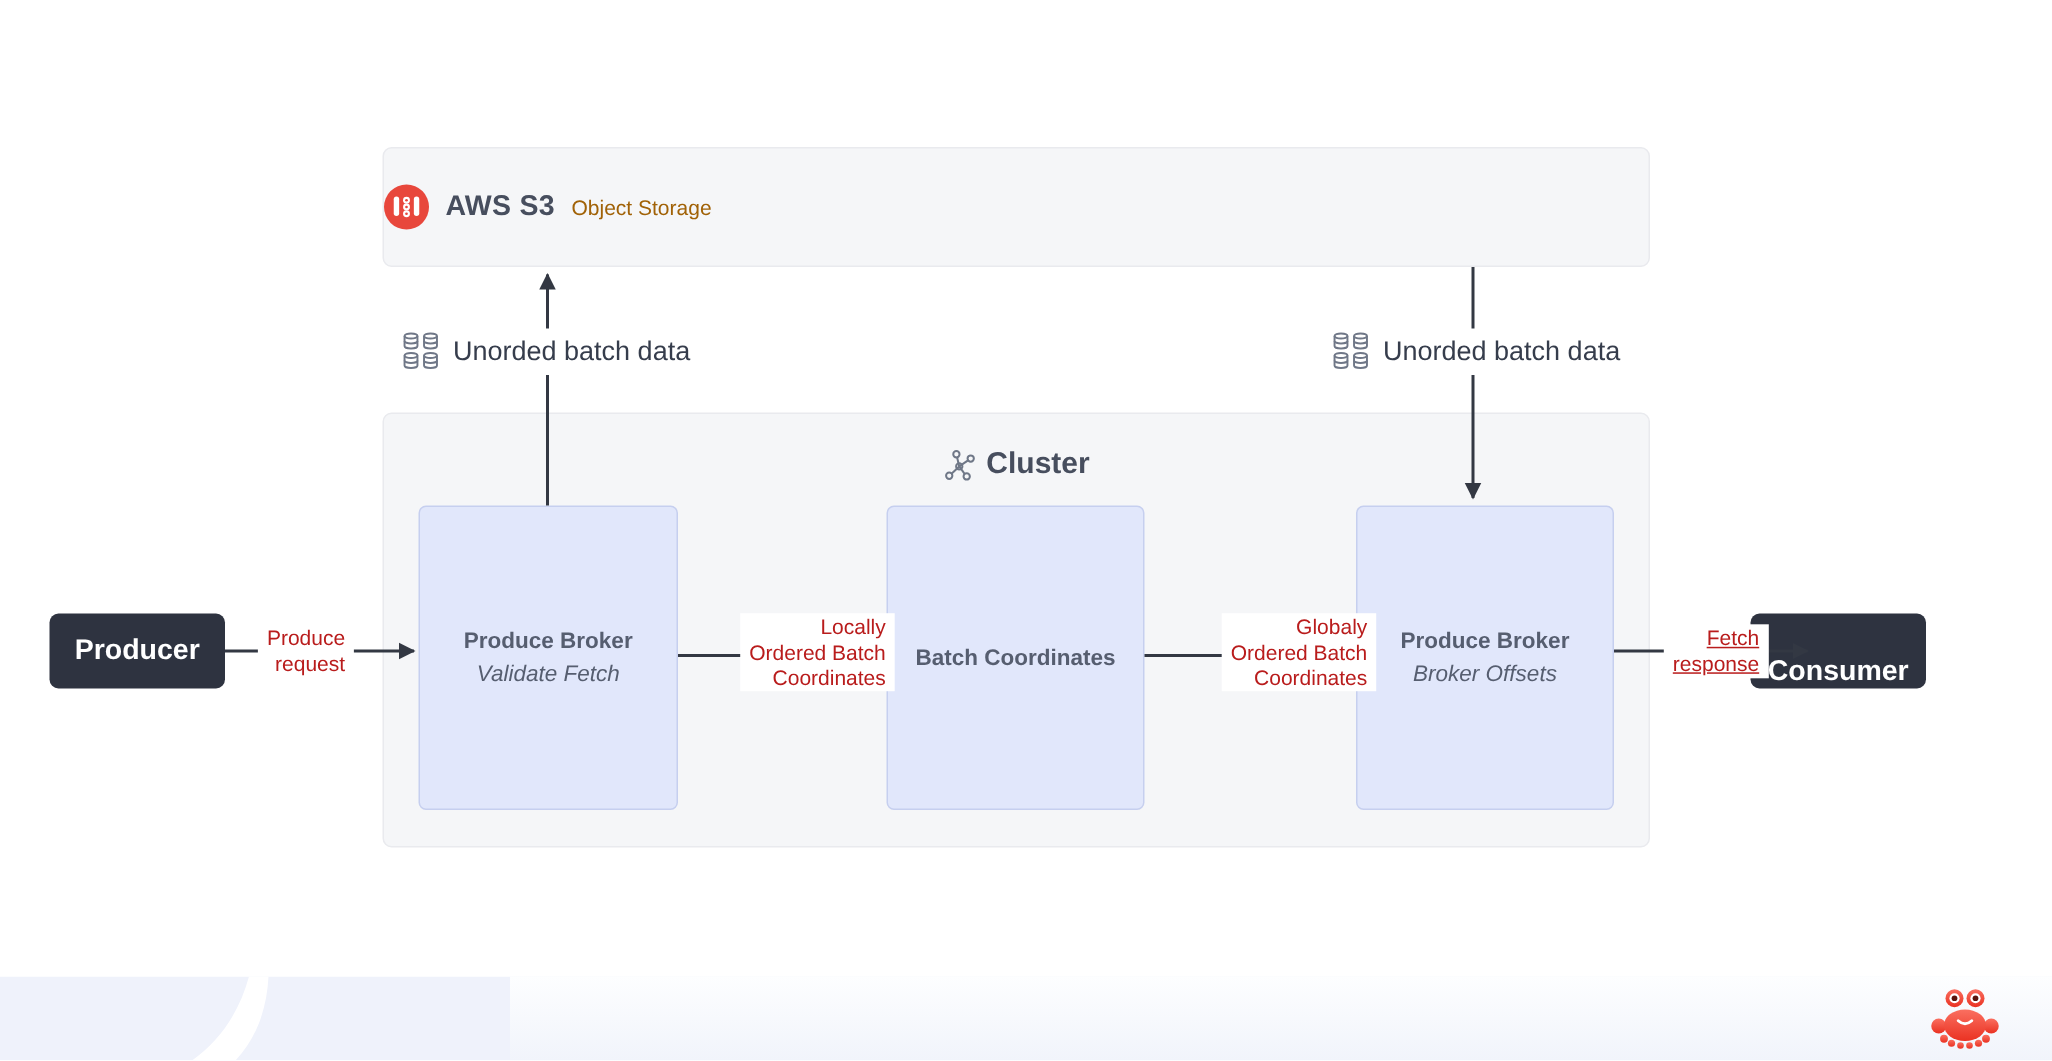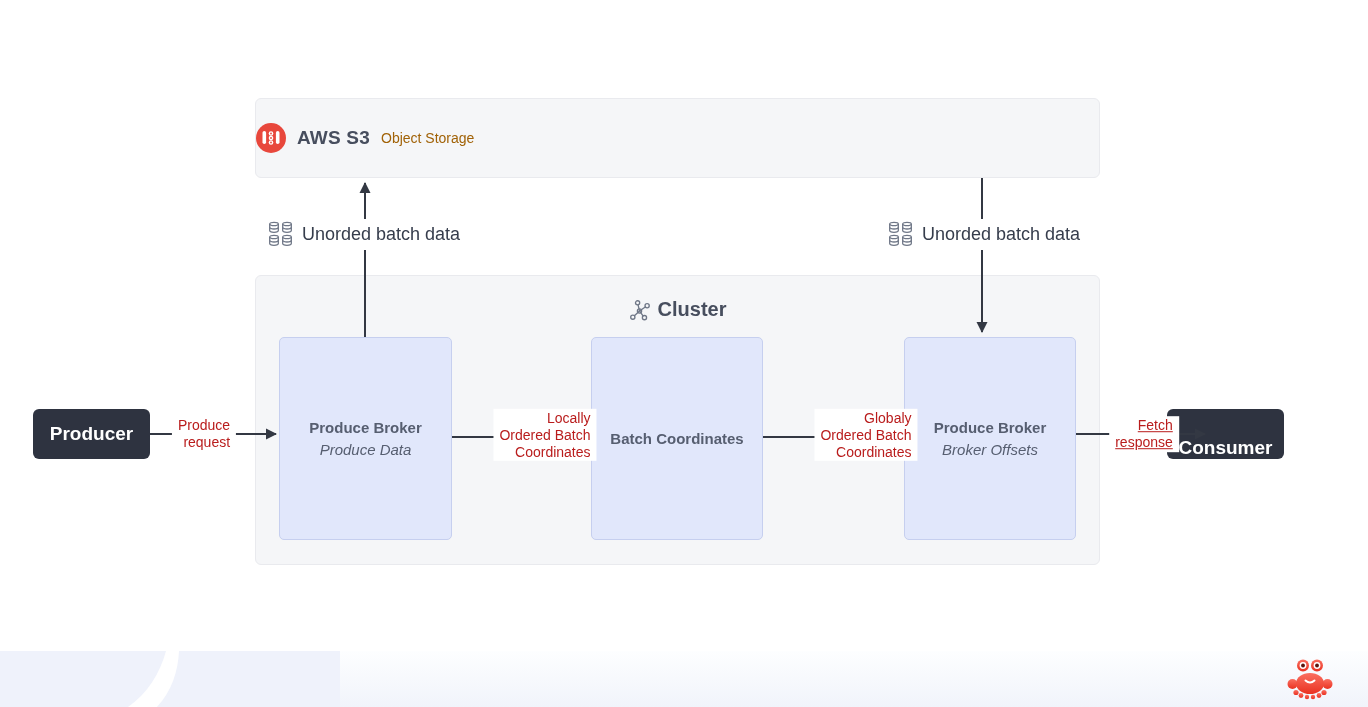--- a/index.html
+++ b/index.html
@@ -138,21 +138,21 @@
         <circle cx="4" cy="18.5" r="2.2"></circle>
         <circle cx="16.2" cy="19" r="2.2"></circle>
       </g>
     </svg>
     <span class="cluster-label">Cluster</span>
   </div>
 </div>
 
 <div id="broker-validate" class="node-box">
   <span class="node-title">Produce Broker</span>
-  <span class="node-subtitle">Produce Data</span>
+  <span class="node-subtitle">Validate Fetch</span>
 </div>
 <div id="batch-coordinator" class="node-box">
   <span class="node-title">Batch Coordinates</span>
 </div>
 <div id="broker-inject" class="node-box">
   <span class="node-title">Produce Broker</span>
   <span class="node-subtitle">Broker Offsets</span>
 </div>
 
 <div id="producer" class="dark-node">

